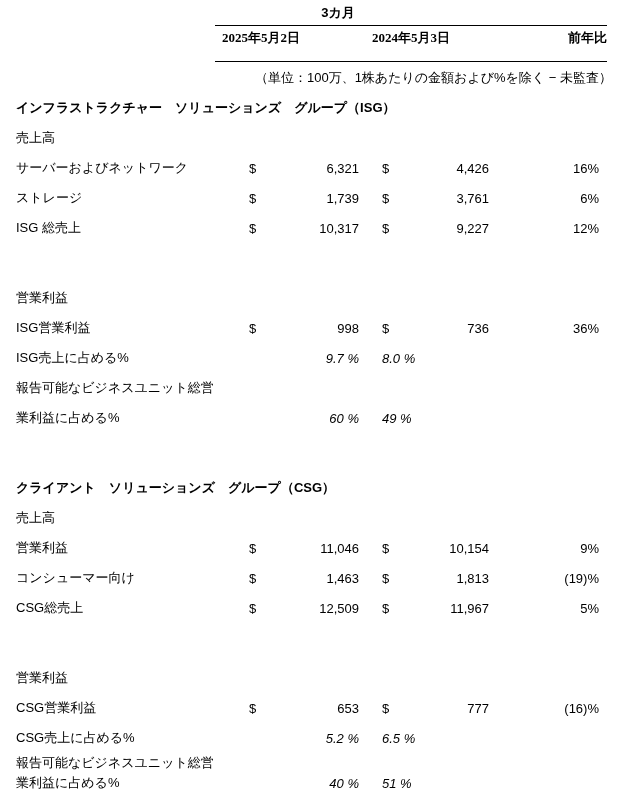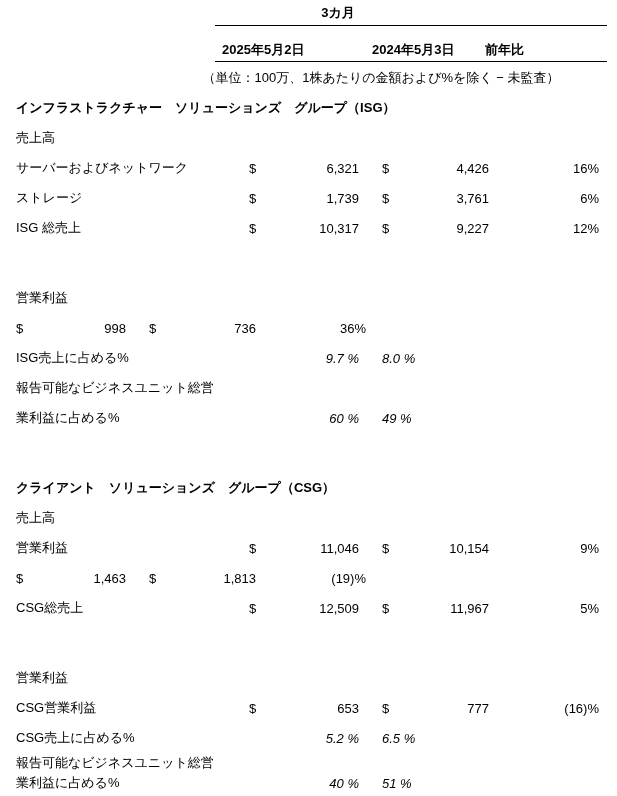--- a/index.html
+++ b/index.html
@@ -12,27 +12,27 @@
 
   
   .thead { position: absolute; top: 0; left: 0; right: 0; height: 93px; }
   .period-header {
     position: absolute; top: 4px; left: 215px; width: 246px;
     text-align: center; font-weight: bold;
   }
   .rule { position: absolute; left: 215px; width: 392px; border-top: 1px solid #000; height: 0; }
   .rule-top { top: 25px; }
   .rule-bottom { top: 61px; }
-  .col-head { position: absolute; top: 41px; font-weight: bold; white-space: nowrap; }
+  .col-head { position: absolute; top: 29px; font-weight: bold; white-space: nowrap; font-family: Liberation Serif, serif; }
   .col-head.current { left: 222px; }
   .col-head.prior   { left: 372px; }
-  .col-head.yoy     { left: 485px; width: 122px; text-align: left; }
+  .col-head.yoy     { left: 485px; width: 122px; text-align: right; }
   .unit-note {
     position: absolute; top: 69px; left: 150px; right: 5px;
-    text-align: center; white-space: nowrap;
+    text-align: right; white-space: nowrap;
   }
 
   
   .rows { position: absolute; top: 93px; left: 0; right: 0; padding-left: 16px; }
   .row { display: flex; align-items: center; height: 30px; white-space: nowrap; }
   .row.spacer { height: 40px; }
   .row.tight  { height: 20px; }
   .c-label { width: 233px; overflow: visible; }
   .row.section .c-label { width: auto; font-weight: bold; }
   .c-cur  { width: 20px; }
@@ -90,20 +90,21 @@
         <span class="c-gap"></span>
         <span class="c-cur">$</span>
         <span class="c-val2">9,227</span>
         <span class="c-yoy">12%</span>
       </div>
       <div class="row spacer"></div>
       <div class="row subhead">
         <span class="c-label">営業利益</span>
       </div>
       <div class="row money">
+        <span class="c-label">ISG営業利益</span>
         <span class="c-cur">$</span>
         <span class="c-val1">998</span>
         <span class="c-gap"></span>
         <span class="c-cur">$</span>
         <span class="c-val2">736</span>
         <span class="c-yoy">36%</span>
       </div>
       <div class="row pct">
         <span class="c-label">ISG売上に占める%</span>
         <span class="c-pv1">9.7 %</span>
@@ -129,20 +130,21 @@
       <div class="row money">
         <span class="c-label">営業利益</span>
         <span class="c-cur">$</span>
         <span class="c-val1">11,046</span>
         <span class="c-gap"></span>
         <span class="c-cur">$</span>
         <span class="c-val2">10,154</span>
         <span class="c-yoy">9%</span>
       </div>
       <div class="row money">
+        <span class="c-label">コンシューマー向け</span>
         <span class="c-cur">$</span>
         <span class="c-val1">1,463</span>
         <span class="c-gap"></span>
         <span class="c-cur">$</span>
         <span class="c-val2">1,813</span>
         <span class="c-yoy">(19)%</span>
       </div>
       <div class="row money">
         <span class="c-label">CSG総売上</span>
         <span class="c-cur">$</span>

